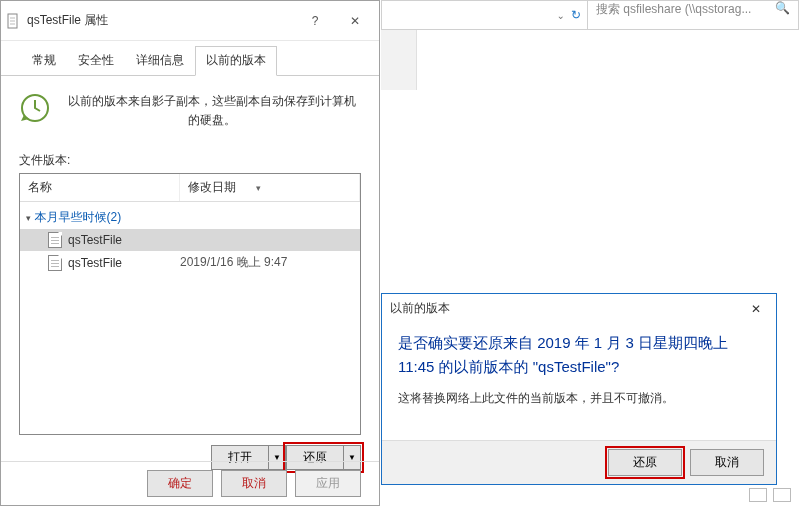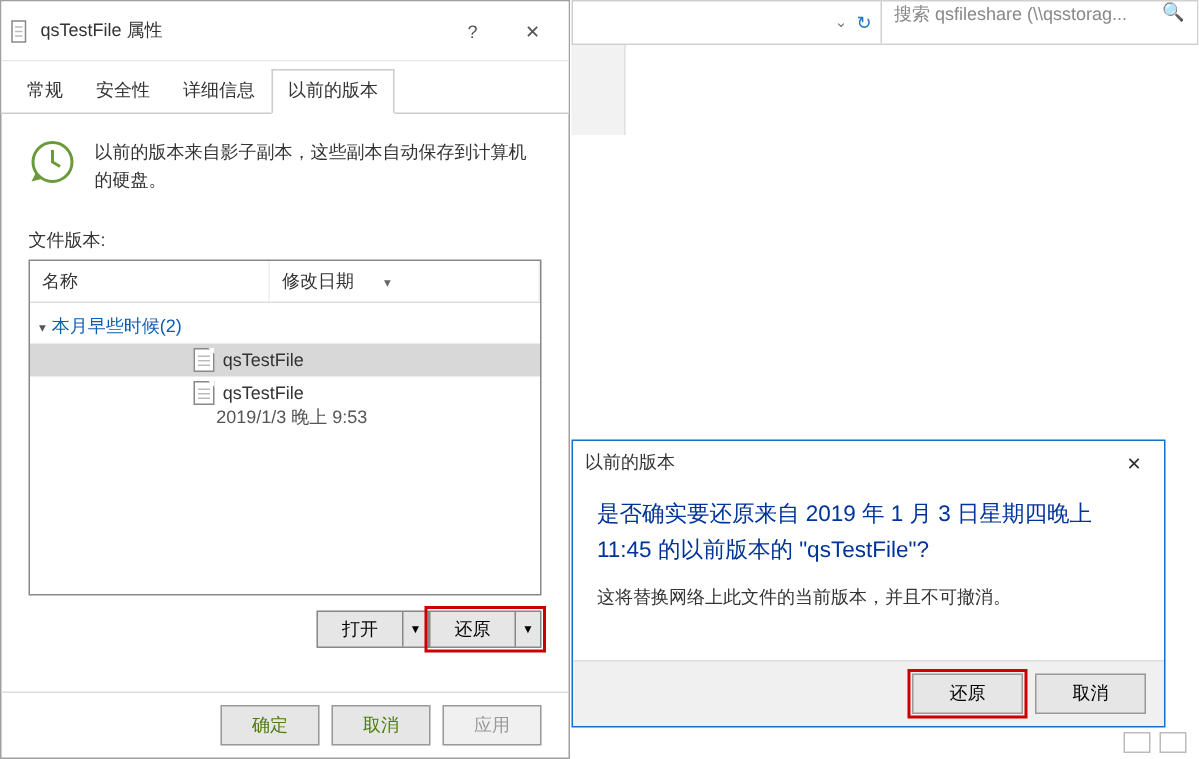--- a/index.html
+++ b/index.html
@@ -5,56 +5,56 @@
 * { box-sizing: border-box; margin: 0; padding: 0; font-family: "Segoe UI", "Microsoft YaHei", sans-serif; font-size: 12px; }
 body { background: #fff; width: 799px; height: 506px; position: relative; overflow: hidden; }
 
 
 .props-dialog { position: absolute; left: 0; top: 0; width: 380px; height: 506px; border: 1px solid #a0a0a0; background: #fff; }
 .titlebar { height: 40px; background: #fff; border-bottom: 1px solid #e8e8e8; display: flex; align-items: center; padding: 0 4px; }
 .titlebar .doc-icon { width: 16px; height: 16px; margin-right: 6px; }
 .titlebar .title { flex: 1; color: #333; }
 .titlebar .win-btn { width: 40px; height: 28px; display: flex; align-items: center; justify-content: center; color: #555; }
 
-.tabs { display: flex; padding: 4px 6px 0 6px; border-bottom: 1px solid #ccc; background: #fff; position: relative; }
+.tabs { display: flex; padding: 4px 6px 0 20px; border-bottom: 1px solid #ccc; background: #fff; position: relative; }
 .tab { padding: 5px 10px 6px; color: #333; border: 1px solid transparent; position: relative; bottom: -1px; }
 .tab.active { border: 1px solid #ccc; border-bottom: 1px solid #fff; background: #fff; }
 
 .body { padding: 10px 18px; }
-.info-row { display: flex; align-items: flex-start; gap: 12px; padding: 6px 0 14px; }
+.info-row { display: flex; align-items: flex-start; gap: 12px; padding: 6px 0 14px; text-align: center; }
 .clock-icon { width: 32px; height: 32px; flex: 0 0 32px; }
 .info-text { color: #333; line-height: 1.6; }
 
 .section-label { margin: 8px 0 4px; color: #333; }
-.list-box { border: 1px solid #888; height: 224px; display: flex; flex-direction: column; }
+.list-box { border: 1px solid #888; height: 262px; display: flex; flex-direction: column; }
 .list-header { display: flex; border-bottom: 1px solid #ddd; }
 .list-header .col { padding: 5px 8px; color: #333; border-right: 1px solid #eee; display: flex; align-items: center; }
 .col-name { width: 160px; }
 .col-date { flex: 1; }
 .sort-caret { margin-left: 20px; font-size: 9px; color: #666; }
 
 .list-body { flex: 1; overflow: auto; padding-top: 4px; }
 .group-row { display: flex; align-items: center; padding: 3px 6px; color: #0b5cb3; }
 .group-caret { color: #555; margin-right: 4px; font-size: 9px; }
-.file-row { display: flex; align-items: center; padding: 3px 19px 3px 28px; flex-direction: column; }
+.file-row { display: flex; align-items: center; padding: 3px 19px 3px 28px; }
 .file-row.selected { background: #d8d8d8; }
 .file-row .fname { width: 132px; color: #333; display: flex; align-items: center; gap: 6px; }
 .file-row .fdate { flex: 1; color: #555; }
 .doc-glyph { width: 14px; height: 16px; border: 1px solid #888; background: #fff; position: relative; }
 .doc-glyph::before { content: ""; position: absolute; right: -1px; top: -1px; width: 0; height: 0; border-left: 4px solid transparent; border-top: 4px solid #fff; }
 .doc-glyph::after { content: ""; position: absolute; left: 2px; top: 4px; width: 8px; height: 1px; background: #bbb; box-shadow: 0 3px 0 #bbb, 0 6px 0 #bbb; }
 
 .action-row { display: flex; justify-content: flex-end; gap: 0; padding: 10px 0 0; }
 .split-btn { display: flex; border: 1px solid #888; background: #e6e6e6; }
 .split-btn .lbl { padding: 3px 16px; border-right: 1px solid #888; }
 .split-btn .drop { width: 16px; display: flex; align-items: center; justify-content: center; font-size: 8px; }
 .split-btn.highlight { outline: 2px solid #c00; outline-offset: 1px; }
 
 .footer { position: absolute; bottom: 8px; left: 0; right: 0; padding: 0 18px; display: flex; justify-content: flex-end; gap: 8px; border-top: 1px solid #ddd; padding-top: 8px; }
-.btn { border: 1px solid #999; background: #e6e6e6; padding: 4px 20px; color: #4d7c0f; }
+.btn { border: 1px solid #999; background: #e6e6e6; padding: 4px 20px; color: #b91c1c; }
 .btn.disabled { color: #999; background: #f0f0f0; }
 
 
 .explorer-bg { position: absolute; left: 381px; top: 0; right: 0; height: 506px; background: #fff; }
 .explorer-toolbar { height: 30px; border: 1px solid #d0d0d0; display: flex; }
 .nav-box { flex: 1; border-right: 1px solid #d0d0d0; display: flex; align-items: center; justify-content: flex-end; padding: 0 6px; gap: 6px; }
 .nav-box .chev { color: #777; font-size: 10px; }
 .nav-box .refresh { color: #2178c8; }
 .search-box { width: 210px; display: flex; align-items: flex-start; padding: 0 8px; color: #888; }
 .search-box .mag { margin-left: auto; color: #555; }
@@ -140,21 +140,21 @@
           <div class="fname">
               <span class="doc-glyph"></span>
               <span>qsTestFile</span>
             </div>
         </div>
         <div class="file-row">
           <div class="fname">
               <span class="doc-glyph"></span>
               <span>qsTestFile</span>
             </div>
-          <div class="fdate">2019/1/3 晚上 9:53</div>
+          <div class="fdate">2019/1/16 晚上 9:47</div>
         </div>
       </div>
     </div>
     <div class="action-row">
       <div class="split-btn">
         <span class="lbl">打开</span>
         <span class="drop">▼</span>
       </div>
       <div class="split-btn highlight">
         <span class="lbl">还原</span>

